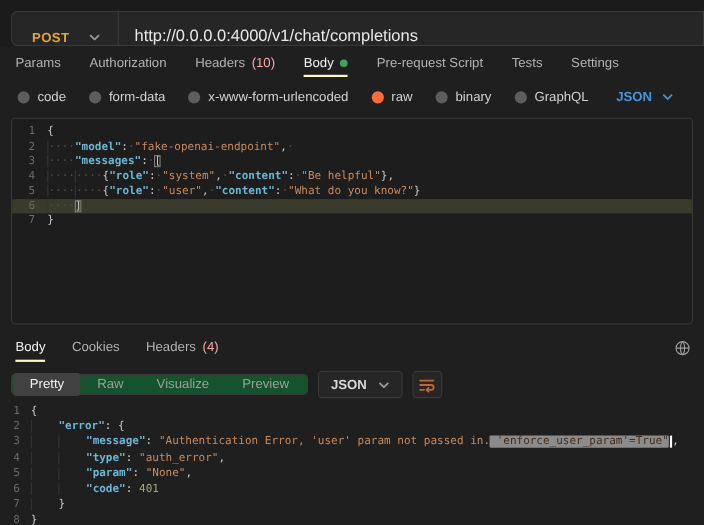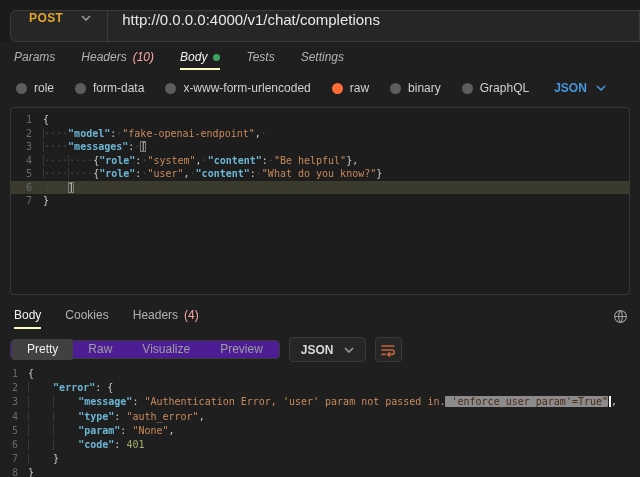--- a/index.html
+++ b/index.html
@@ -9,33 +9,33 @@
     font-family:"Liberation Sans", sans-serif;
     color:#d4d4d4;
     font-size:12px;
     -webkit-font-smoothing:antialiased;
   }
   .app { width:640px; height:477px; background:#1f1f1f; }
 
   
   .url-row { padding:10px 0 0 10px; background:#1b1b1b; }
   .url-bar {
-    height:32px; display:flex; align-items:flex-start;
+    height:32px; display:flex; align-items:flex-end;
     background:#262626; border:1px solid #3a3a3a;
     border-top-left-radius:6px; border-bottom-left-radius:6px;
   }
   .method { display:flex; align-items:center; gap:18px; padding:0 16px 0 18px; cursor:pointer; }
   .method-label { color:#e2a52f; font-weight:bold; font-size:12px; letter-spacing:.4px; }
   .chev { width:10px; height:6px; }
   .chev polyline { fill:none; stroke:#9a9a9a; stroke-width:1.6; }
   .vdiv { width:1px; height:32px; background:#3a3a3a; }
   .url-text { padding-left:14px; color:#e8e8e8; font-size:15px; white-space:nowrap; }
 
   
-  .req-tabs { display:flex; align-items:flex-end; gap:26px; padding:10px 0 0 14px; height:28px; background:#1f1f1f;font-style:italic; }
+  .req-tabs { display:flex; align-items:flex-end; gap:26px; padding:10px 0 0 14px; height:28px; background:#1f1f1f; }
   .tab { color:#b2b2b2; padding-bottom:6px; cursor:pointer; display:flex; align-items:center; gap:6px; white-space:nowrap; }
   .tab .count { color:#fca5a5; }
   .tab.active { color:#f2f2f2; border-bottom:2px solid #fef9c3; padding-bottom:4px; }
   .green-dot { width:7px; height:7px; border-radius:50%; background:#3fa35f; display:inline-block; }
 
   
   .body-type-row { display:flex; align-items:center; gap:21px; padding:0 0 0 16px; height:32px; margin-top:2px; }
   .radio-opt { display:flex; align-items:center; gap:7px; color:#d2d2d2; cursor:pointer; }
   .radio-dot { width:11px; height:11px; border-radius:50%; background:#5d5d5d; }
   .radio-opt.selected .radio-dot { background:#ff6c37; }
@@ -68,21 +68,21 @@
   
   .resp-header { display:flex; align-items:flex-end; gap:24px; padding:12px 12px 0 14px; height:34px; }
   .resp-header .tab { padding-bottom:7px; }
   .resp-header .tab.active { padding-bottom:5px; }
   .resp-right { margin-left:auto; display:flex; align-items:center; padding-bottom:5px; }
   .globe { width:15px; height:15px; cursor:pointer; }
   .globe circle, .globe path, .globe line { fill:none; stroke:#9e9e9e; stroke-width:1.1; }
 
   
   .resp-view-row { display:flex; align-items:center; gap:9px; padding:7px 0 0 10px; height:34px; }
-  .segmented { display:flex; align-items:center; background:#4c1d95; border:1px solid #3a3a3a; border-radius:4px; height:19px; padding:1px; }
+  .segmented { display:flex; align-items:center; background:#14532d; border:1px solid #3a3a3a; border-radius:4px; height:19px; padding:1px; }
   .seg { padding:0 15px; line-height:21px; color:#9e9e9e; cursor:pointer; border-radius:3px; }
   .seg.active { background:#414141; color:#f0f0f0; }
   .dd-box { display:flex; align-items:center; gap:10px; background:#262626; border:1px solid #3a3a3a; border-radius:4px; height:25px; padding:0 11px; color:#d8d8d8; font-weight:bold; cursor:pointer; }
   .wrap-btn { width:27px; height:25px; background:#262626; border:1px solid #3a3a3a; border-radius:4px; display:flex; align-items:center; justify-content:center; cursor:pointer; }
   .wrap-icon line, .wrap-icon path, .wrap-icon polyline { fill:none; stroke:#c2653c; stroke-width:1.6; stroke-linecap:round; }
 
   .resp-code-wrap { padding-top:4px; }
   .resp-code .ln { width:28px; padding-right:10px; }
 </style>
 </head>
@@ -101,39 +101,45 @@
       <div class="vdiv"></div>
       <span class="url-text">http://0.0.0.0:4000/v1/chat/completions</span>
     </div>
   </div>
 
   <div class="req-tabs">
     <div class="tab">
         <span>Params</span>
       </div>
     <div class="tab">
+        <span>Authorization</span>
+      </div>
+    <div class="tab">
         <span>Headers</span>
         <span class="count">(10)</span>
       </div>
     <div class="tab active">
         <span>Body</span>
         <span class="green-dot"></span>
       </div>
     <div class="tab">
+        <span>Pre-request Script</span>
+      </div>
+    <div class="tab">
         <span>Tests</span>
       </div>
     <div class="tab">
         <span>Settings</span>
       </div>
   </div>
 
   <div class="body-type-row">
     <div class="radio-opt">
         <span class="radio-dot"></span>
-        <span>role</span>
+        <span>code</span>
       </div>
     <div class="radio-opt">
         <span class="radio-dot"></span>
         <span>form-data</span>
       </div>
     <div class="radio-opt">
         <span class="radio-dot"></span>
         <span>x-www-form-urlencoded</span>
       </div>
     <div class="radio-opt selected">

